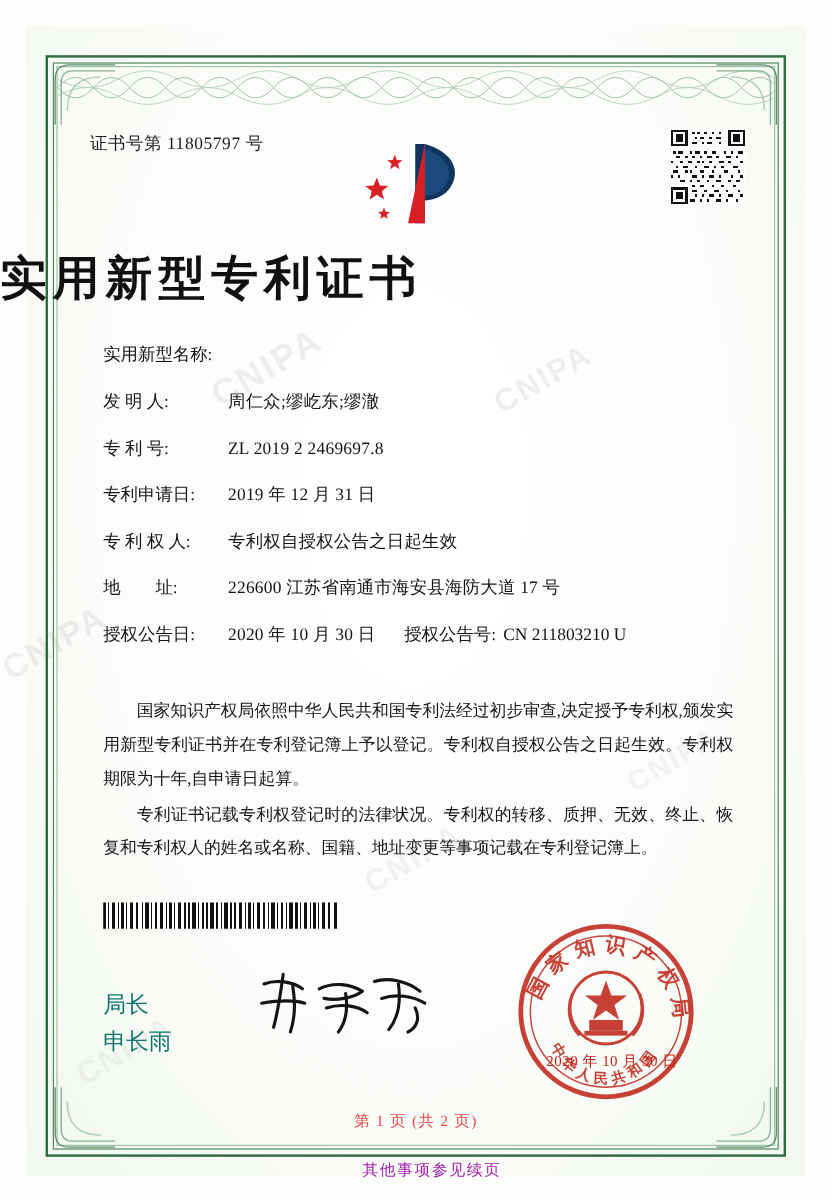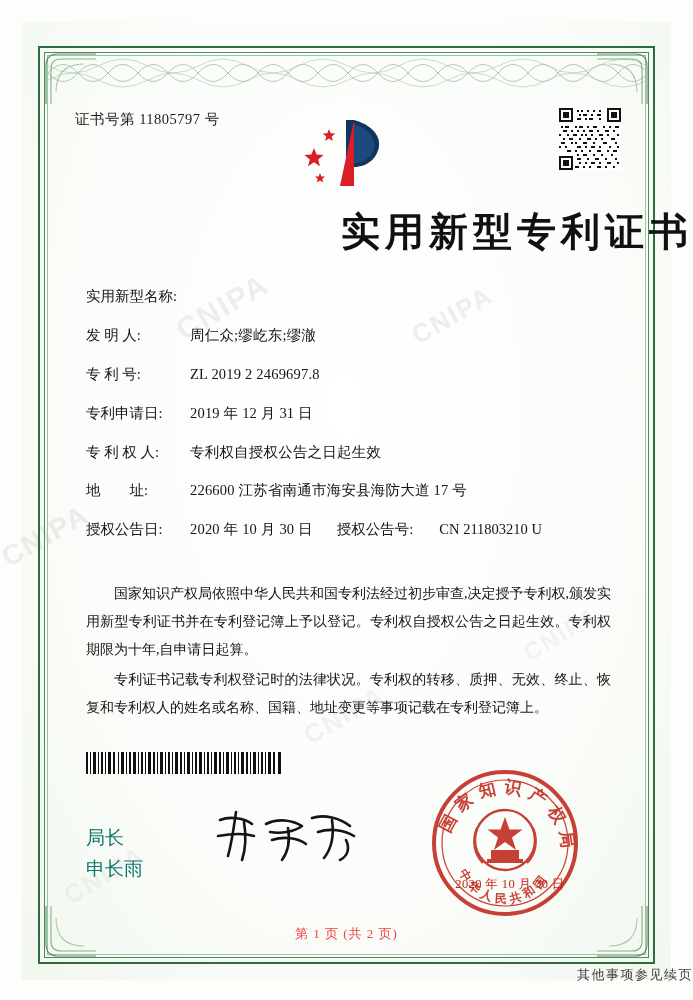--- a/index.html
+++ b/index.html
@@ -134,21 +134,21 @@
     width: 62px;
     height: 62px;
     background: #fff;
   }
   .qr svg { display:block; }
 
   .title {
     position: absolute;
     left: 0; right: 0;
     top: 205px;
-    text-align: right;
+    text-align: left;
     font-size: 39px;
     font-weight: 700;
     letter-spacing: 5px;
     color: #101010;
     font-family: "DejaVu Serif", "Liberation Serif", serif;
   }
 
   
   .fields {
     position: absolute;
@@ -173,21 +173,21 @@
   .row .val {
     flex: 1;
     letter-spacing: .2px;
   }
   .row.two .val { flex: 0 0 auto; }
   .row .lbl2 {
     margin-left: 24px;
     flex: 0 0 auto;
   }
   .row .val2 {
-    margin-left: 26px;
+    margin-left: 6px;
     flex: 0 0 auto;
   }
 
   
   .paras {
     position: absolute;
     left: 86px;
     right: 78px;
     top: 580px;
     font-size: 14px;
@@ -256,23 +256,23 @@
     text-align: center;
     font-size: 13px;
     color: #ef4444;
     letter-spacing: 1px;
   }
 
   .footer-note {
     position: absolute;
     left: 0; right: 0;
     top: 966px;
-    text-align: right;
+    text-align: center;
     font-size: 13px;
-    color: #404040;
+    color: #a21caf;
     letter-spacing: 1.5px;
     padding-left: 27px;
   }
 </style>
 </head>
 <body>
 
 <div class="page">
   <div class="paper-tint"></div>
 

